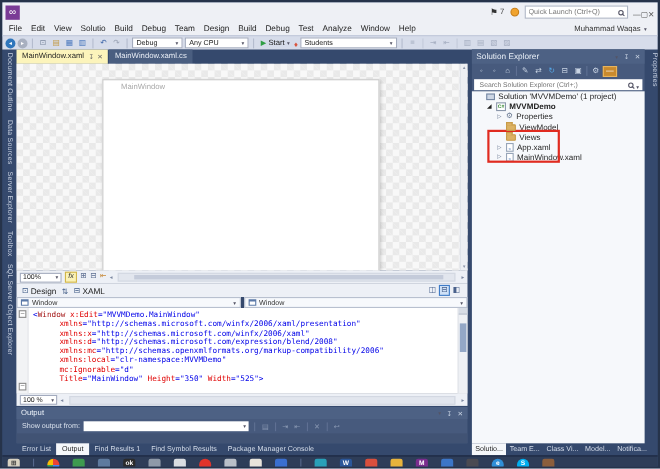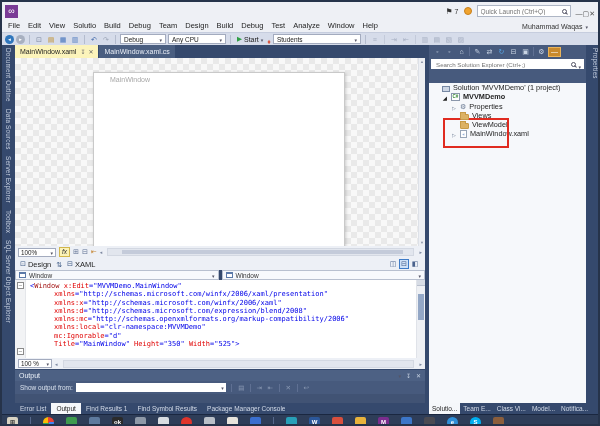--- a/index.html
+++ b/index.html
@@ -112,21 +112,21 @@
   .solx-header{height:13px;background:var(--panel-header,#4D6184);display:flex;align-items:center;padding:0 4px;font-size:7.5px;color:#EAF0F8}
   .solx-toolbar{height:13px;display:flex;align-items:center;gap:1px;padding:0 3px}
   .sxicon{font-size:7px;color:#C9D4E4;width:11px;text-align:center;flex:none;line-height:11px}
   .sxicon.blue{color:#56A8E8}
   .sxicon.highlight{background:#C98A2D;color:#fff;border:1px solid #E8B45C;width:13px;height:10px;line-height:8px}
   .sx-sep{width:1px;height:9px;background:#5F7093;margin:0 1px;flex:none}
   .solx-search{height:12px;padding:1px 2px}
   .search-box{height:10px;background:#fff;display:flex;align-items:center;padding:0 3px;gap:2px}
   .search-box input{flex:1;border:0;outline:0;font-size:6.2px;color:#777;font-family:inherit;background:transparent;min-width:0}
   .tree{position:absolute;left:0;top:38px;right:0;bottom:0;background:#F6F8FB;overflow:hidden}
-  .trow{display:flex;align-items:flex-end;height:9.2px;font-size:7.3px;color:#1E1E1E;gap:3px;white-space:nowrap}
+  .trow{display:flex;align-items:center;height:9.2px;font-size:7.3px;color:#1E1E1E;gap:3px;white-space:nowrap}
   .trow.bold{font-weight:bold}
   .expander{width:6px;font-size:5px;color:#5F6F8A;text-align:center;flex:none}
   .expander.open{color:#222}
   .ico{flex:none;display:inline-block}
   .ico-solution{width:8px;height:6px;background:#CDD6E4;border:1px solid #7688A3}
   .ico-project{width:9px;height:8px;background:#fff;border:1px solid #8A97AB;color:#368832;font-size:4.5px;line-height:6px;text-align:center}
   .ico-properties{color:#6B7B94;font-size:7px;line-height:8px}
   .ico-references{width:8px;height:6px;background:#DDE3EC;border:1px solid #8A97AB}
   .ico-folder{width:9px;height:6px;background:var(--folder,#DCB264);border:1px solid #C79B47;border-radius:1px;position:relative;margin-top:2px}
   .ico-folder::before{content:"";position:absolute;top:-3px;left:-1px;width:4px;height:2px;background:var(--folder,#DCB264);border:1px solid #C79B47;border-bottom:0}
@@ -363,20 +363,28 @@
           <span class="o-sep"></span>
           <span class="oicon">✕</span>
           <span class="o-sep"></span>
           <span class="oicon">↩</span>
         </span>
     </div>
     <div class="output-content"></div>
   </div>
 
   <div class="abs solx">
+    <div class="solx-header">
+      <span>Solution Explorer</span>
+      <span class="oh-icons">
+        <span class="caret-icon"></span>
+        <span class="pin-icon"></span>
+        <span class="close-icon"></span>
+      </span>
+    </div>
     <div class="solx-toolbar" id="solx-toolbar">
         <span class="sxicon">◦</span>
         <span class="sxicon">◦</span>
         <span class="sxicon">⌂</span>
         <span class="sx-sep"></span>
         <span class="sxicon">✎</span>
         <span class="sxicon">⇄</span>
         <span class="sxicon blue">↻</span>
         <span class="sxicon">⊟</span>
         <span class="sxicon">▣</span>
@@ -404,26 +412,31 @@
           <span>MVVMDemo</span>
         </div>
         <div class="trow" style="padding-left: 22px;">
           <span class="expander">▷</span>
           <span class="ico ico-properties">⚙</span>
           <span>Properties</span>
         </div>
         <div class="trow" style="padding-left: 22px;">
           <span class="expander"></span>
           <span class="ico ico-folder"></span>
-          <span>Views</span>
+          <span>ViewModel</span>
         </div>
         <div class="trow" style="padding-left: 22px;">
           <span class="expander"></span>
           <span class="ico ico-folder"></span>
-          <span>ViewModel</span>
+          <span>Views</span>
+        </div>
+        <div class="trow" style="padding-left: 22px;">
+          <span class="expander">▷</span>
+          <span class="ico ico-xaml">«</span>
+          <span>App.xaml</span>
         </div>
         <div class="trow" style="padding-left: 22px;">
           <span class="expander">▷</span>
           <span class="ico ico-xaml">«</span>
           <span>MainWindow.xaml</span>
         </div>
       </div>
   </div>
 
   <div class="abs right-strip" id="right-strip">

